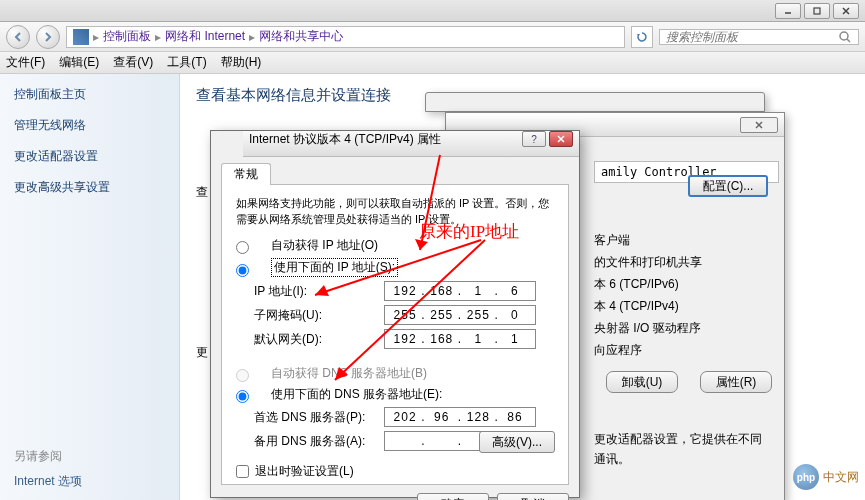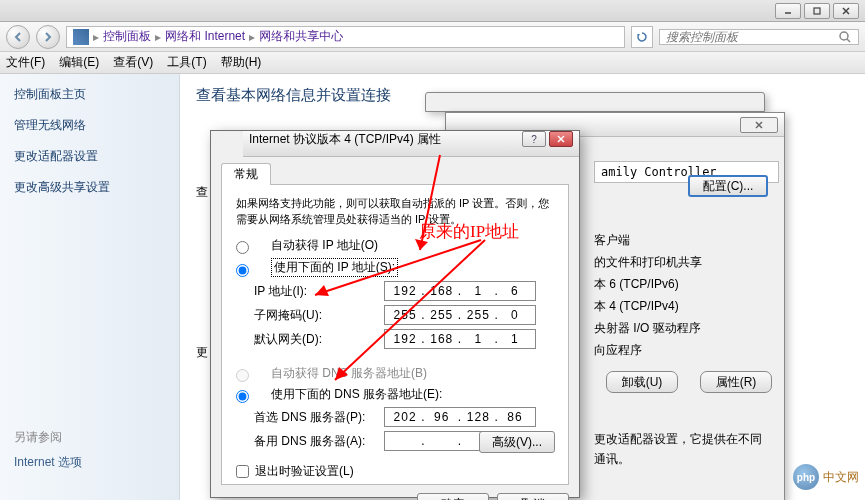--- a/index.html
+++ b/index.html
@@ -26,21 +26,21 @@
     
     
     .menu-bar { height: 22px; background: linear-gradient(to bottom, #f4f4f4, #e4e4e4); display: flex; align-items: center; padding: 0 6px; gap: 14px; border-bottom: 1px solid #ccc; }
     .menu-item { cursor: pointer; }
     
     
     .main { display: flex; height: calc(100% - 74px); }
     .sidebar { width: 180px; background: linear-gradient(to right, #f4f8fc, #e4ecf4); border-right: 1px solid #d0d8e0; padding: 12px 14px; }
     .sidebar-title { color: #1a3e6a; font-weight: normal; margin-bottom: 14px; font-size: 12px; }
     .sidebar-link { color: #1a3e6a; margin-bottom: 14px; cursor: pointer; font-size: 12px; }
-    .sidebar-bottom { position: absolute; bottom: 21px; left: 14px; }
+    .sidebar-bottom { position: absolute; bottom: 2px; left: 14px; }
     .sidebar-bottom .sidebar-link { color: #3a5e8a; margin-bottom: 8px; }
     .content { flex: 1; padding: 12px 16px; background: #fff; position: relative; }
     .content-title { color: #1a3e6a; font-size: 15px; margin-bottom: 10px; }
     .section-label { position: absolute; left: 16px; top: 180px; }
     .section-label2 { position: absolute; left: 16px; top: 340px; }
     
     
     .ghost-dialog { position: absolute; border: 1px solid #888; background: #f0f0f0; box-shadow: 3px 3px 8px rgba(0,0,0,0.25); }
     .ghost1 { left: 425px; top: 92px; width: 340px; height: 20px; border-radius: 3px 3px 0 0; }
     .ghost2 { left: 445px; top: 112px; width: 340px; height: 390px; }

